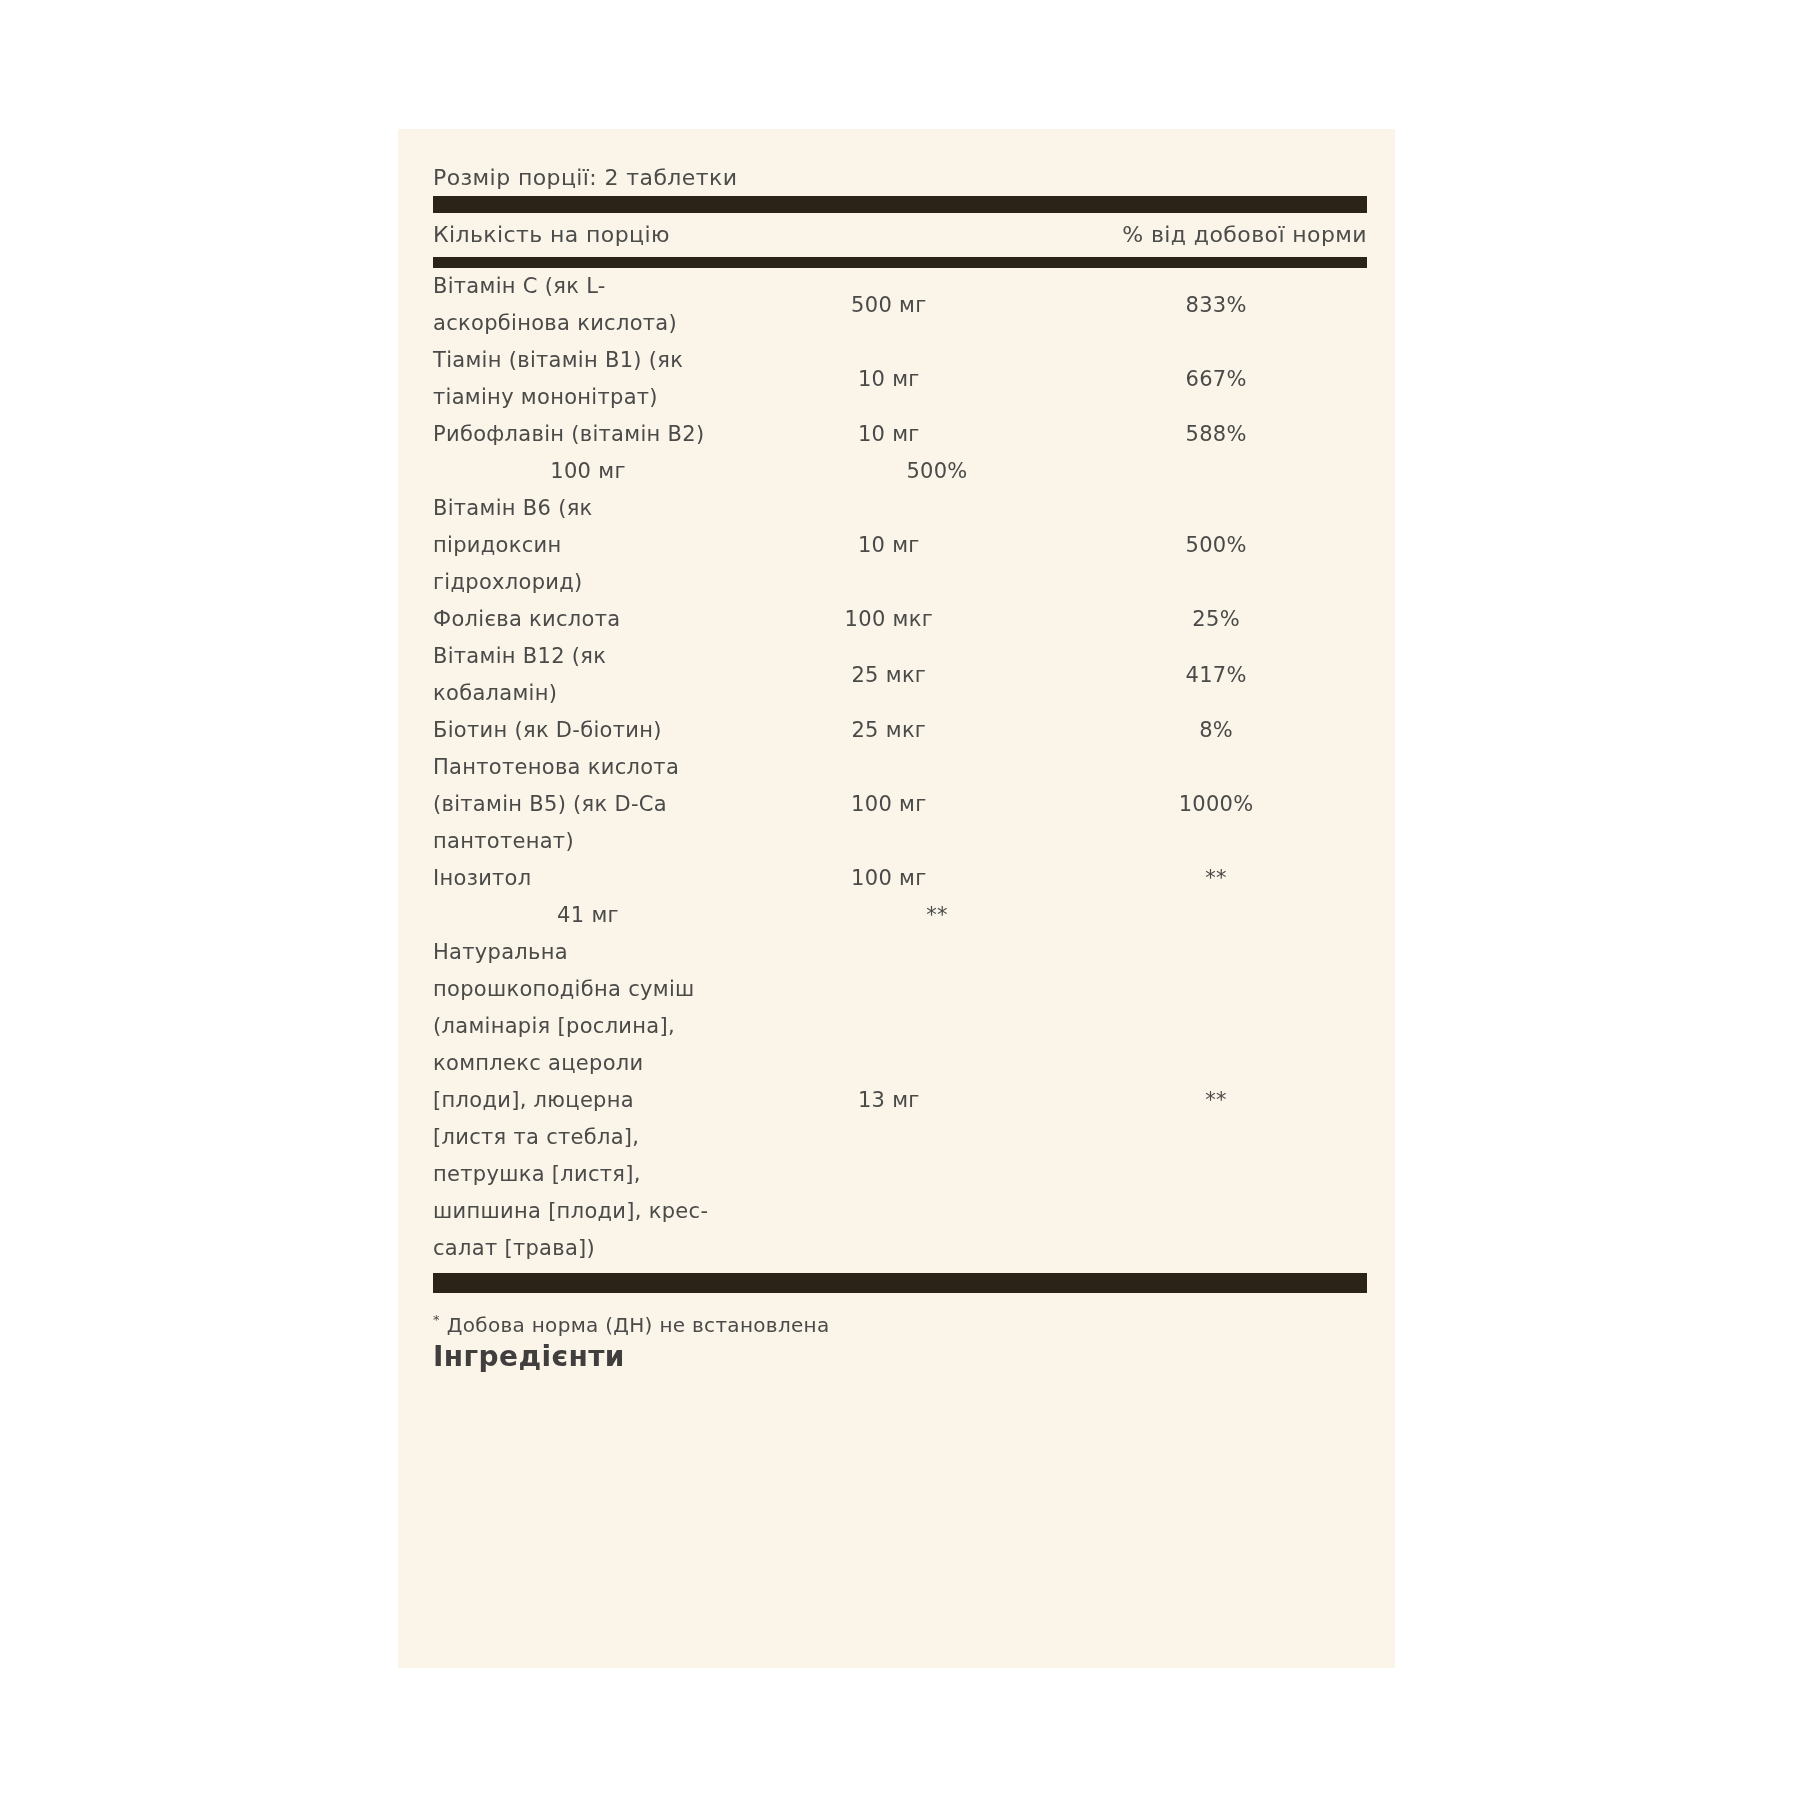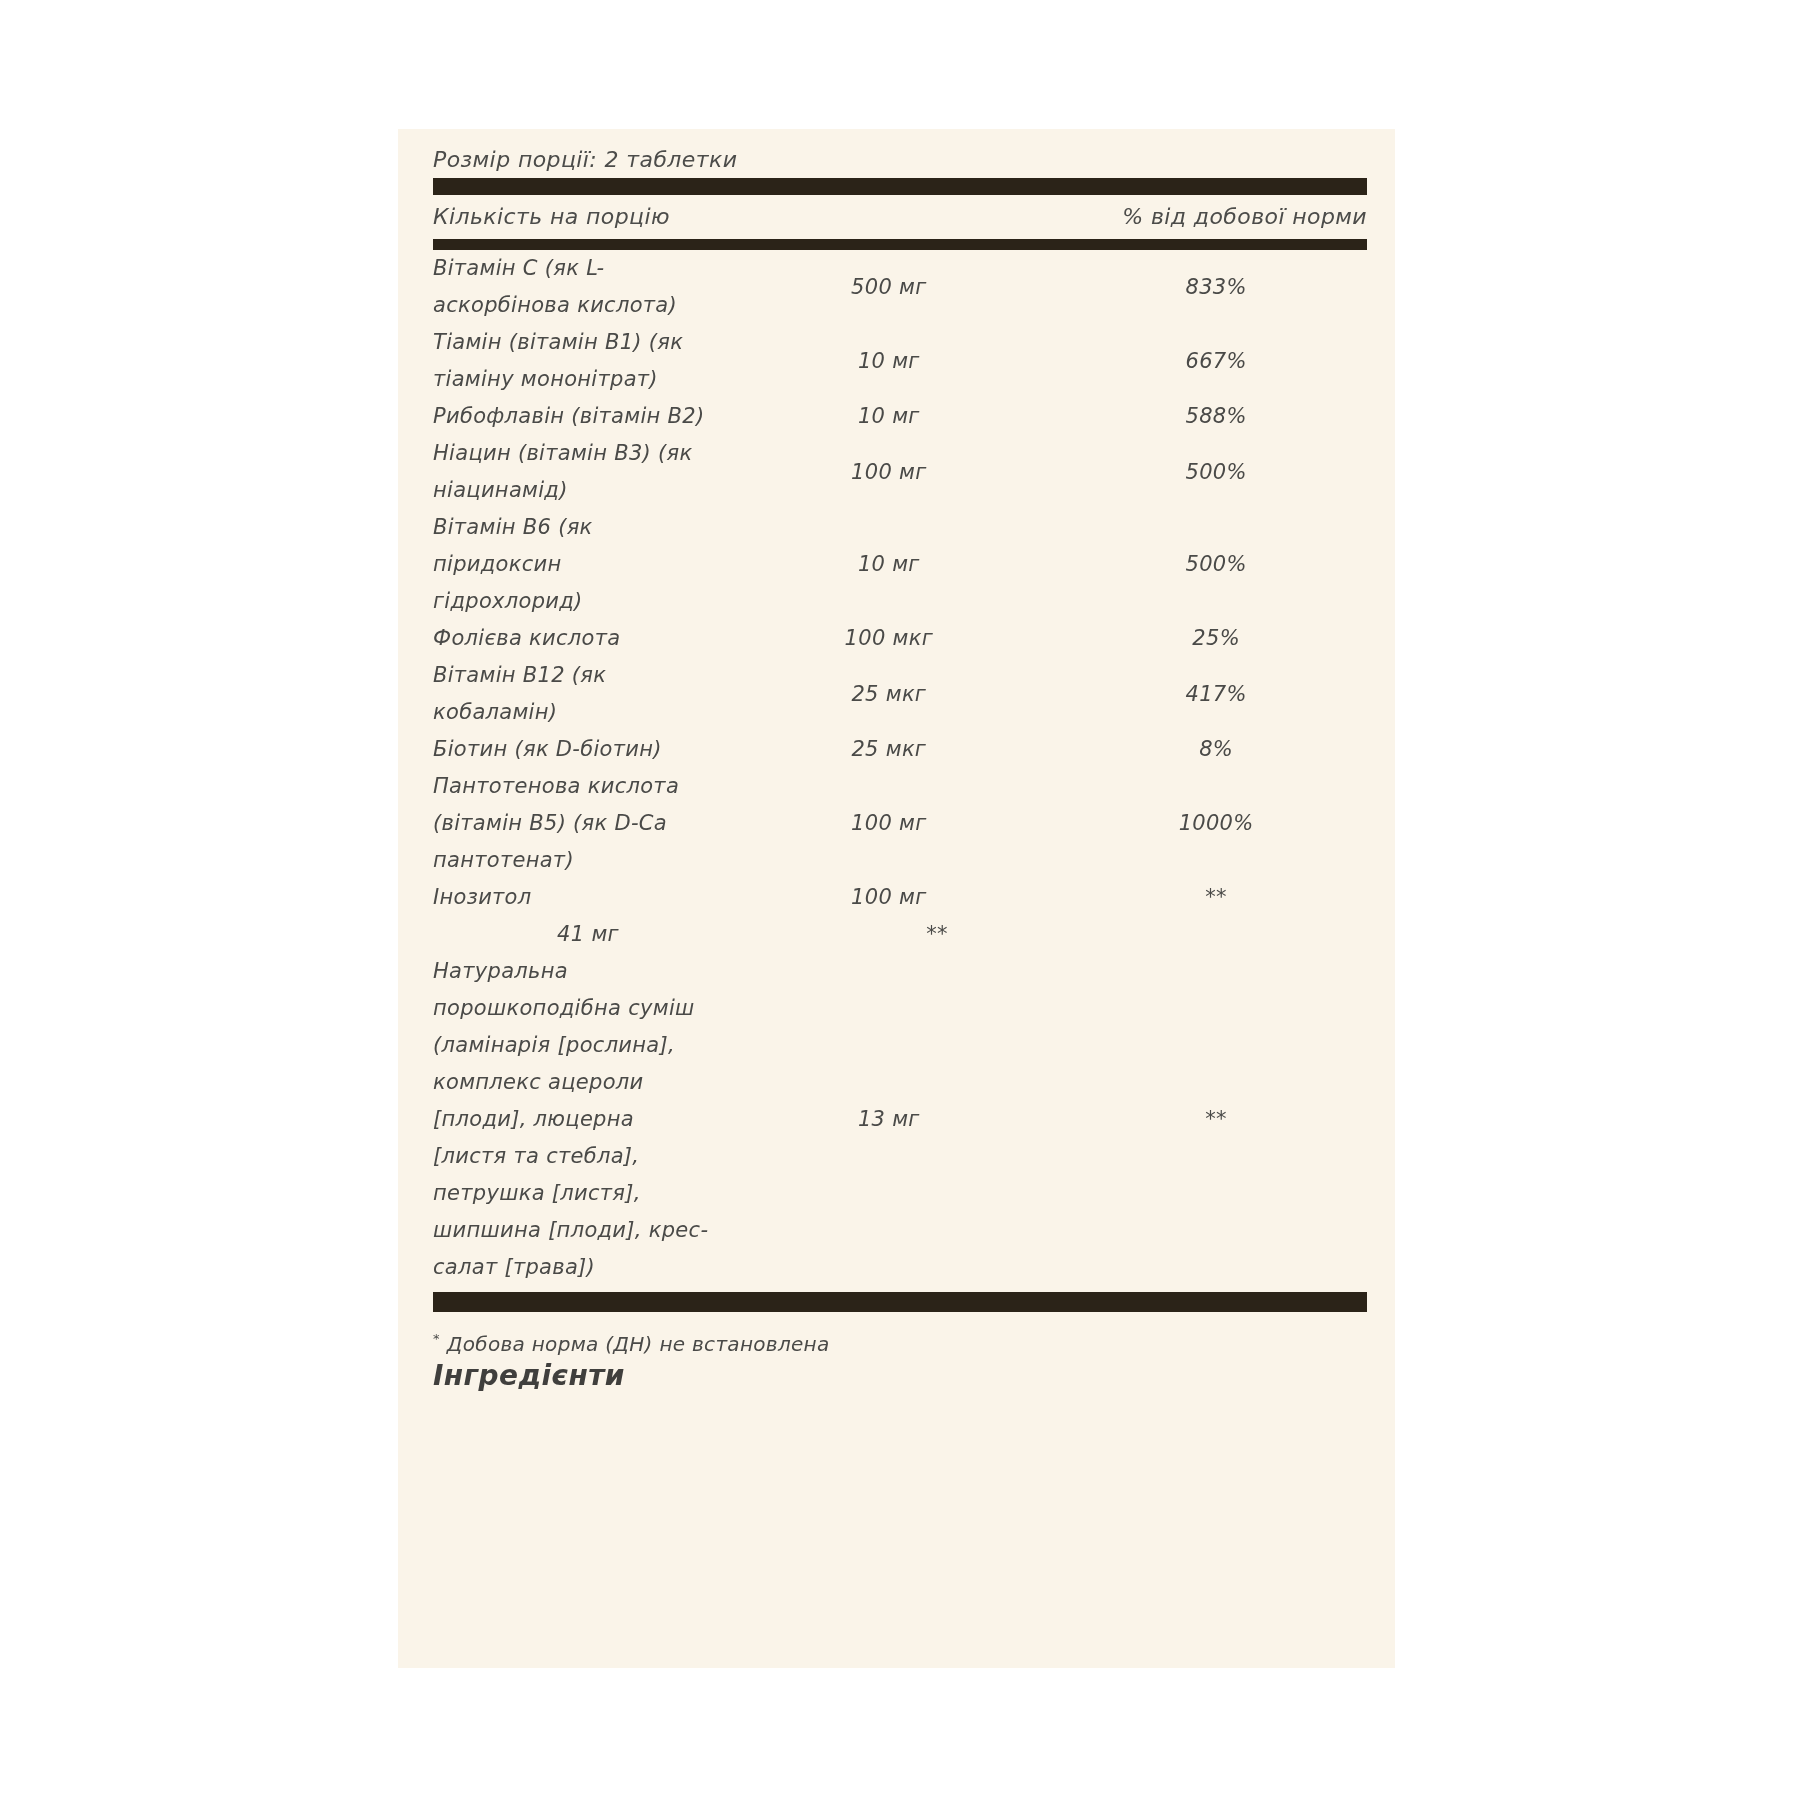--- a/index.html
+++ b/index.html
@@ -8,22 +8,21 @@
     background:#ffffff;
     font-family:"DejaVu Sans","Liberation Sans",sans-serif;
     color:#4a4a48;
   }
   .page { position:relative; width:1800px; height:1800px; overflow:hidden; }
 
   .panel {
     position:absolute; left:398px; top:129px;
     width:997px; height:1539px;
     background:#faf4e9;
-    padding:15px 28px 10px 35px;
-    font-style:italic;
+    padding:33px 28px 10px 35px;
   }
 
   .serving {
     font-size:22px; line-height:31px; letter-spacing:.4px;
     color:#4c4c4a;
   }
 
   .bar { background:#2b2318; height:17px; margin-top:3px; }
   .bar.thin  { height:11px; margin-top:0; }
   .bar.thick { height:20px; margin-top:6px; }
@@ -97,22 +96,20 @@
         <div class="cell-dv">667%</div>
       </div>
 
       <div class="row">
         <div class="cell-name">Рибофлавін (вітамін B2)</div>
         <div class="cell-amount">10 мг</div>
         <div class="cell-dv">588%</div>
       </div>
 
       <div class="row">
-        <div class="cell-name">Ніацин (вітамін B3) (як
-ніацинамід)</div>
         <div class="cell-amount">100 мг</div>
         <div class="cell-dv">500%</div>
       </div>
 
       <div class="row">
         <div class="cell-name">Вітамін B6 (як
 піридоксин
 гідрохлорид)</div>
         <div class="cell-amount">10 мг</div>
         <div class="cell-dv">500%</div>

